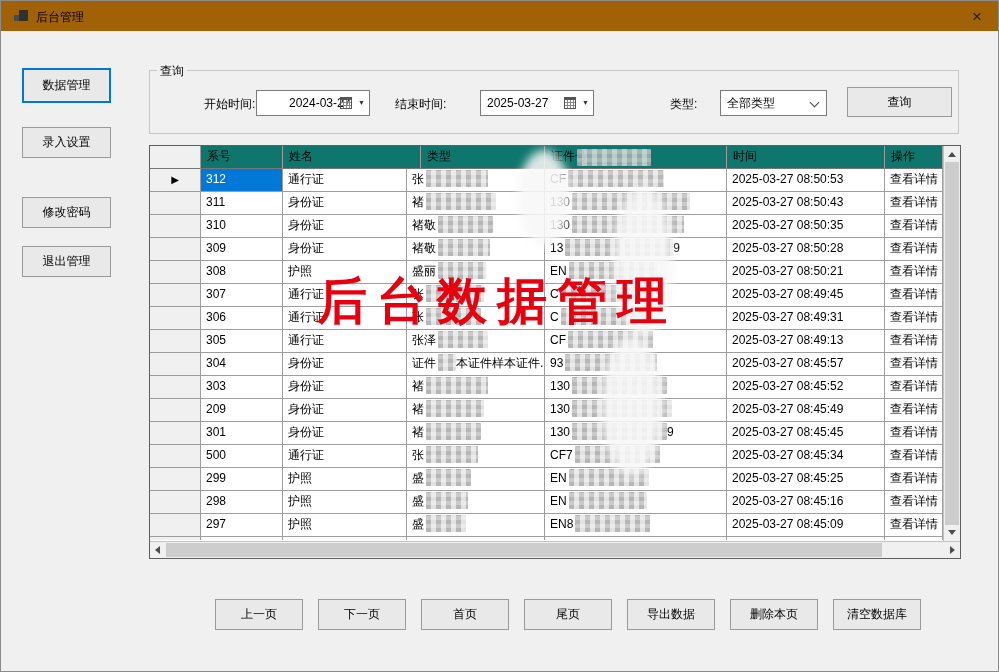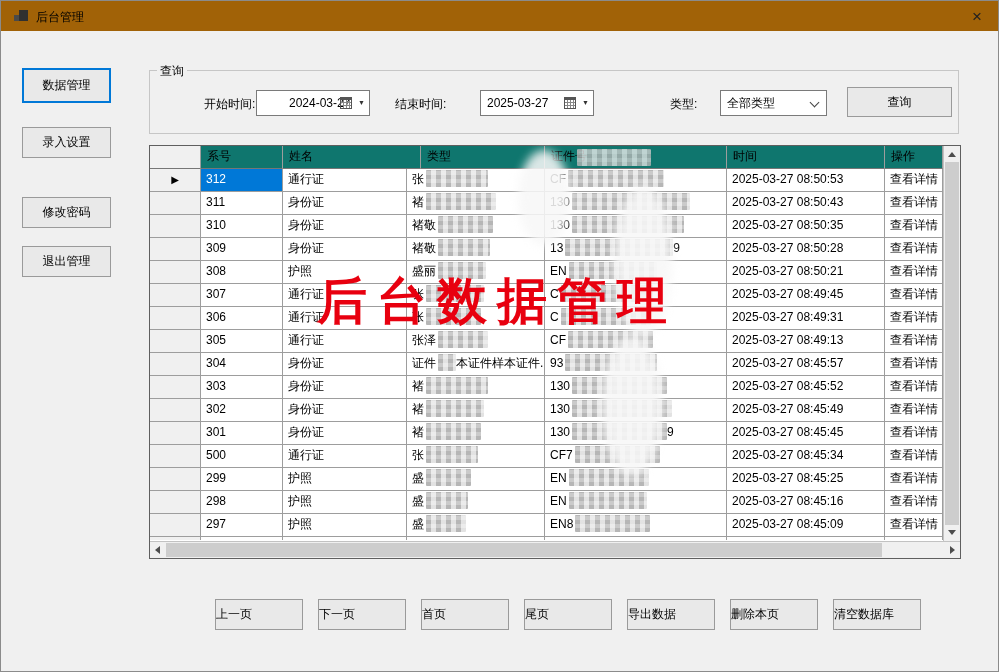--- a/index.html
+++ b/index.html
@@ -60,21 +60,21 @@
   .tri.up{left:4px;top:6px;border-left:4px solid transparent;border-right:4px solid transparent;border-bottom:5px solid #4d4d4d;}
   .tri.down{left:4px;bottom:6px;border-left:4px solid transparent;border-right:4px solid transparent;border-top:5px solid #4d4d4d;}
   .hscroll{position:absolute;left:0;top:395px;width:810px;height:17px;background:#f0f0f0;border-top:1px solid #c2c2c2;}
   .hthumb{position:absolute;left:16px;top:1px;width:716px;height:14px;background:#cdcdcd;}
   .tri.left{left:5px;top:4px;border-top:4px solid transparent;border-bottom:4px solid transparent;border-right:5px solid #4d4d4d;}
   .tri.right{right:5px;top:4px;border-top:4px solid transparent;border-bottom:4px solid transparent;border-left:5px solid #4d4d4d;}
 
   .watermark{position:absolute;left:316px;top:237px;font-size:50px;font-weight:bold;letter-spacing:10px;color:var(--wm);white-space:nowrap;pointer-events:none;z-index:5;}
 
   .pager{position:absolute;left:214px;top:568px;width:706px;display:flex;justify-content:space-between;}
-  .p-btn{width:88px;height:31px;background:#e9e9e9;border:1px solid #9a9a9a;font-size:12px;text-align:left;line-height:28px;}
+  .p-btn{width:88px;height:31px;background:#e9e9e9;border:1px solid #9a9a9a;font-size:12px;text-align:center;line-height:28px;}
 </style>
 </head>
 <body>
 
 <div class="window">
   <div class="titlebar">
     <span class="app-icon">
         <i class="sq1"></i>
         <i class="sq2"></i>
       </span>
@@ -211,21 +211,21 @@
     <div class="cell c0"><span class="selarrow"></span></div>
     <div class="cell c1">303</div>
     <div class="cell c2">身份证</div>
     <div class="cell c3"><span class="pre">褚</span><span class="mosaic" style="width: 62px;"></span><span class="suf"></span></div>
     <div class="cell c4"><span class="pre">130</span><span class="mosaic" style="width: 95px;"></span><span class="suf"></span></div>
     <div class="cell c5">2025-03-27 08:45:52</div>
     <div class="cell c6">查看详情</div>
   </div>
           <div class="g-row">
     <div class="cell c0"><span class="selarrow"></span></div>
-    <div class="cell c1">302</div>
+    <div class="cell c1">209</div>
     <div class="cell c2">身份证</div>
     <div class="cell c3"><span class="pre">褚</span><span class="mosaic" style="width: 58px;"></span><span class="suf"></span></div>
     <div class="cell c4"><span class="pre">130</span><span class="mosaic" style="width: 100px;"></span><span class="suf"></span></div>
     <div class="cell c5">2025-03-27 08:45:49</div>
     <div class="cell c6">查看详情</div>
   </div>
           <div class="g-row">
     <div class="cell c0"><span class="selarrow"></span></div>
     <div class="cell c1">301</div>
     <div class="cell c2">身份证</div>

